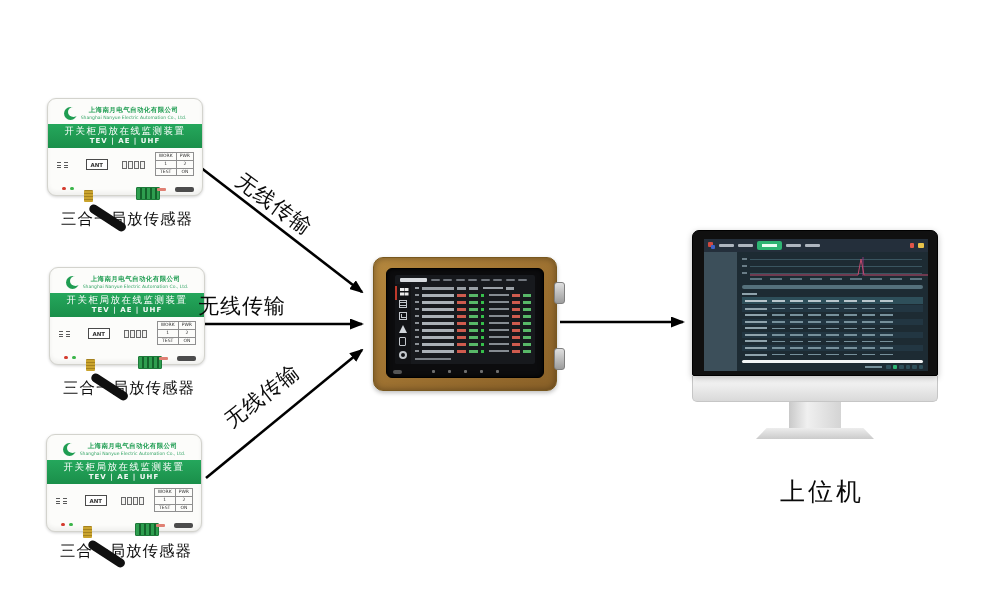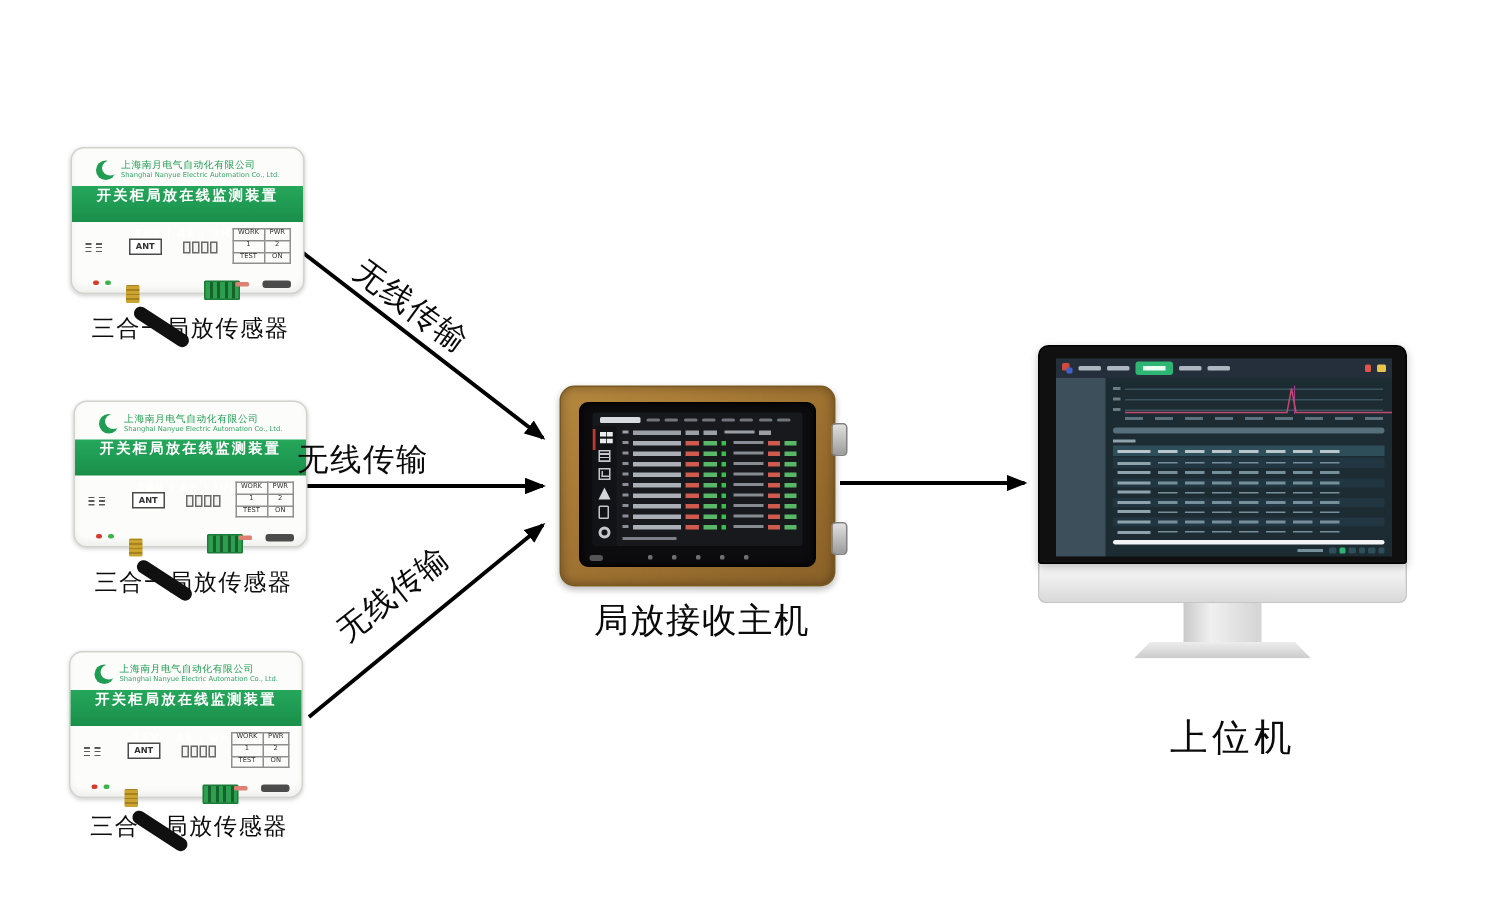--- a/index.html
+++ b/index.html
@@ -25,25 +25,25 @@
   .sensor-1 { left:47px; top:98px; }
   .sensor-2 { left:49px; top:267px; }
   .sensor-3 { left:46px; top:434px; }
   .s-body { position:relative; width:156px; height:98px; background:#fcfcfa; border:1px solid #d3d3cd;
             border-radius:9px; box-shadow:0 1px 3px rgba(0,0,0,.18), inset 0 -3px 4px rgba(0,0,0,.05); }
   .s-head { height:25px; display:flex; align-items:center; justify-content:center; gap:4px; padding-top:4px; }
   .logo-crescent { position:relative; width:13px; height:13px; flex:0 0 13px; }
   .logo-crescent .c1 { position:absolute; inset:0; background:#1f9d52; border-radius:50%; }
   .logo-crescent .c2 { position:absolute; left:4px; top:0px; width:11px; height:10px; background:#fcfcfa; border-radius:50%; }
   .s-company { line-height:1.15; }
-  .s-company .cn { font-size:6.5px; font-weight:normal; color:#1f9d52; letter-spacing:.4px; }
+  .s-company .cn { font-size:6.5px; font-weight:bold; color:#1f9d52; letter-spacing:.4px;text-align:center; }
   .s-company .en { font-size:4.5px; color:#35a566; }
   .s-banner { height:24px; background:linear-gradient(#25a75c,#1a8f4a); color:#fff; text-align:center; padding-top:2px; }
-  .s-banner .b1 { font-size:9.5px; font-weight:bold; letter-spacing:1.5px; line-height:1.15; }
-  .s-banner .b2 { font-size:7px; font-weight:bold; letter-spacing:1px; opacity:.95;margin-top:15px; }
+  .s-banner .b1 { font-size:9.5px; font-weight:normal; letter-spacing:1.5px; line-height:1.15; }
+  .s-banner .b2 { font-size:7px; font-weight:bold; letter-spacing:1px; opacity:.95; }
   .s-mid { position:relative; height:34px; }
   .vent { position:absolute; top:13px; width:4px; height:7px;
           background:repeating-linear-gradient(0deg,#5a5a5a 0 1px,transparent 1px 2.5px); }
   .vent.v1 { left:9px; } .vent.v2 { left:16px; }
   .ant-box { position:absolute; left:38px; top:11px; border:1px solid #4a4a4a; font-size:5.5px; font-weight:bold;
              color:#333; padding:1.5px 3.5px; background:#fff; }
   .dip-row { position:absolute; left:74px; top:13px; display:flex; gap:1px; }
   .dip-row i { width:5px; height:8px; border:1px solid #6a6a6a; background:#f4f4f2; }
   .mini-table { position:absolute; right:8px; top:4px; border-collapse:collapse; }
   .mini-table td { border:1px solid #8f8f8f; font-size:4.5px; color:#333; text-align:center;
@@ -166,21 +166,20 @@
     </defs>
     <line x1="200" y1="167" x2="362" y2="292" stroke="#000" stroke-width="2.6" marker-end="url(#ah)"></line>
     <line x1="198" y1="324" x2="362" y2="324" stroke="#000" stroke-width="2.6" marker-end="url(#ah)"></line>
     <line x1="206" y1="478" x2="362" y2="350" stroke="#000" stroke-width="2.6" marker-end="url(#ah)"></line>
     <line x1="560" y1="322" x2="683" y2="322" stroke="#000" stroke-width="2.6" marker-end="url(#ah)"></line>
   </svg>
 
   <div class="lbl lbl-w lbl-w1">无线传输</div>
   <div class="lbl lbl-w lbl-w2">无线传输</div>
   <div class="lbl lbl-w lbl-w3">无线传输</div>
-  <div class="lbl lbl-receiver">局放接收主机</div>
   <div class="lbl lbl-host">上位机</div>
 
   <div class="sensor sensor-1">
     <div class="s-body">
       <div class="s-head">
         <span class="logo-crescent">
             <span class="c1"></span>
             <span class="c2"></span>
           </span>
         <span class="s-company">

